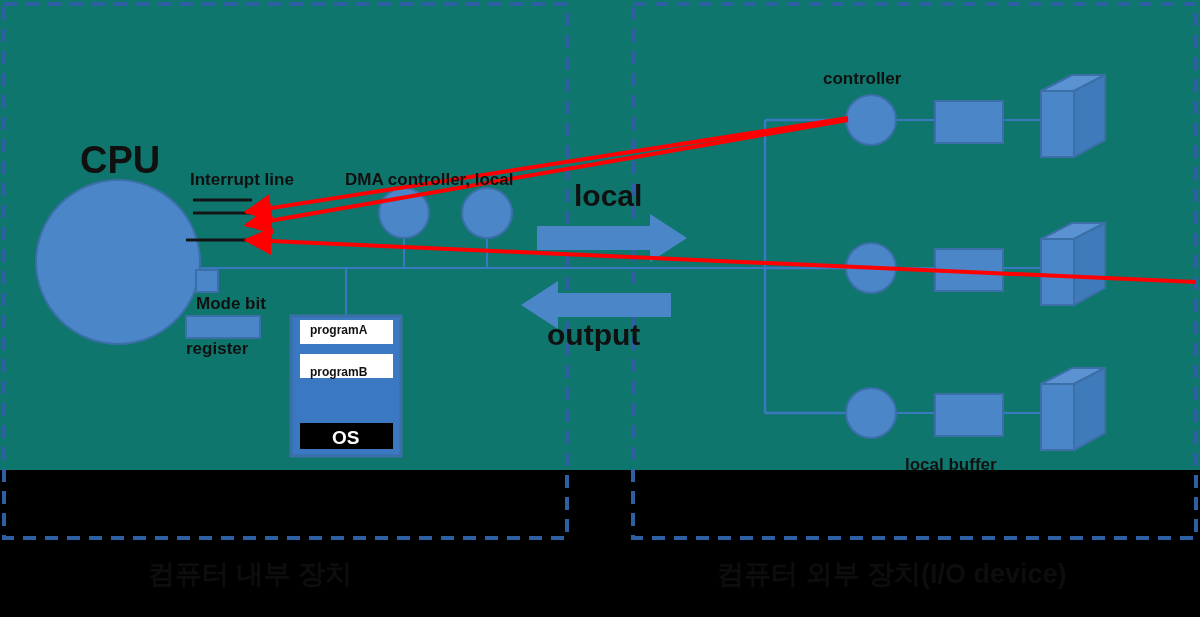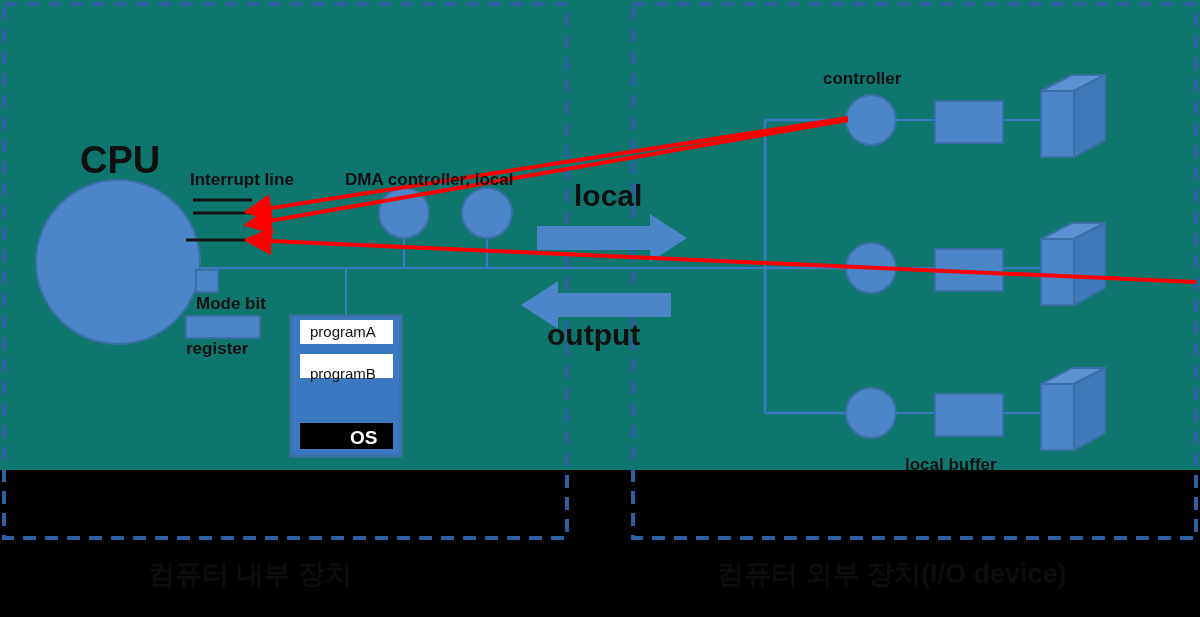--- a/index.html
+++ b/index.html
@@ -4,22 +4,22 @@
 <style>
   html,body{margin:0;padding:0;background:#000;}
   body{width:1200px;height:617px;overflow:hidden;font-family:"Liberation Sans",sans-serif;}
   #stage{position:relative;width:1200px;height:470px;background:#0f766e;}
   svg.layer{position:absolute;left:0;top:0;width:1200px;height:617px;overflow:visible;}
   .lbl{position:absolute;color:#111010;font-weight:bold;white-space:nowrap;line-height:1;}
   .lbl.big{font-size:38px;}
   .lbl.med{font-size:30px;}
   .lbl.sm{font-size:17px;}
   .lbl.ko{font-size:27px;color:#0d0d0d;}
-  .memtxt{position:absolute;font-size:15px;color:#111;font-weight:normal;white-space:nowrap;}
-  .ostxt{position:absolute;font-size:19px;color:#fff;font-weight:bold;white-space:nowrap;margin-left:18px;}
+  .memtxt{position:absolute;font-size:12px;color:#111;font-weight:bold;white-space:nowrap;}
+  .ostxt{position:absolute;font-size:19px;color:#fff;font-weight:bold;white-space:nowrap;}
 </style>
 </head>
 <body>
 
 <div id="stage">
 
   <svg class="layer" viewBox="0 0 1200 617">
     <defs>
       <marker id="redhead" markerWidth="7" markerHeight="7" refX="6.4" refY="3.5" orient="auto">
         <polygon points="0,0 7,3.5 0,7" fill="#ff0000"></polygon>

